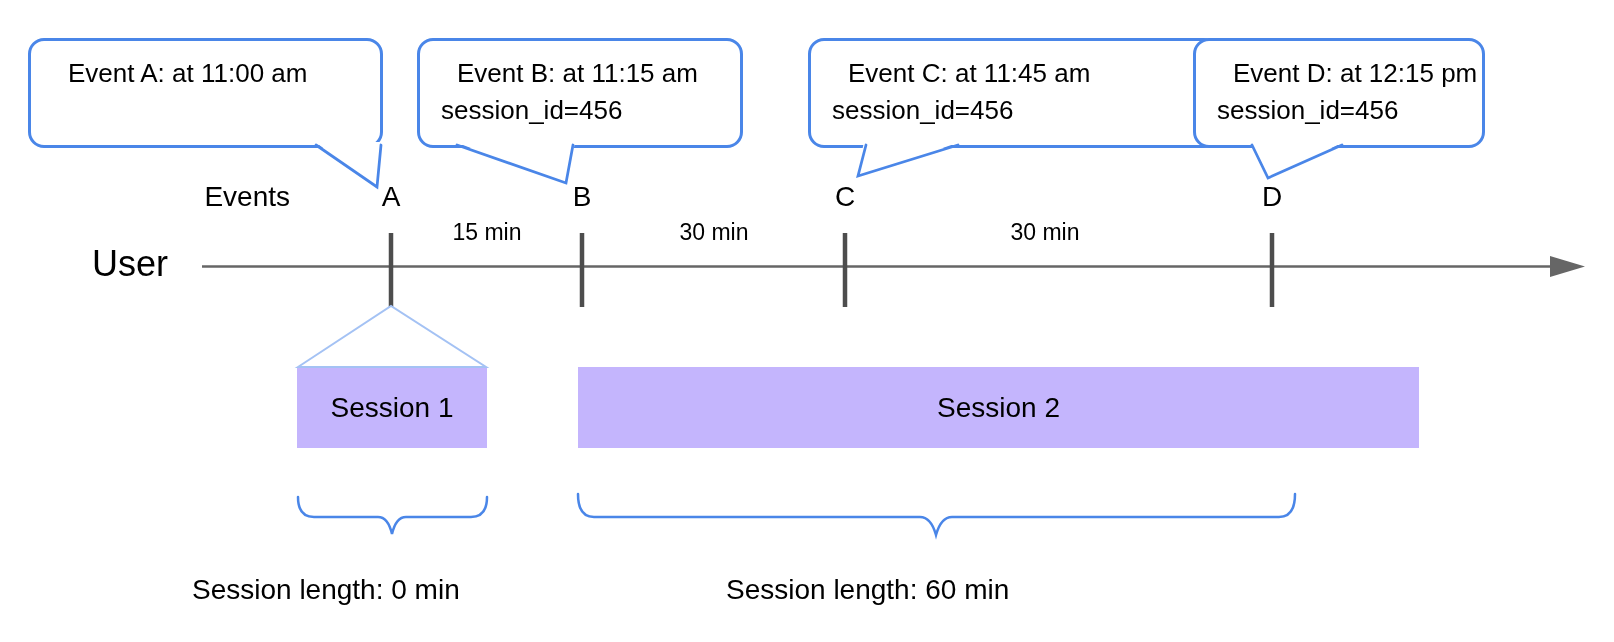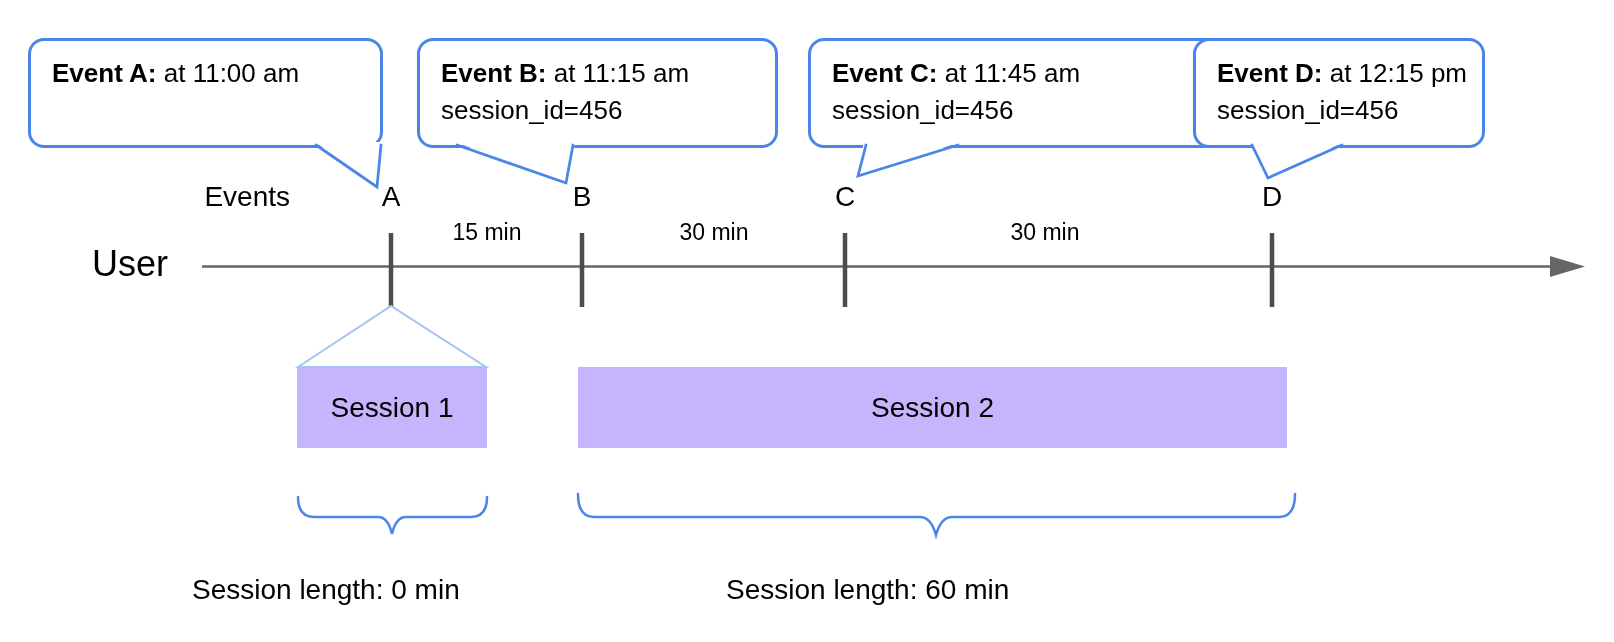--- a/index.html
+++ b/index.html
@@ -16,21 +16,21 @@
     top:38px; height:110px;
     box-sizing:border-box;
     background:#ffffff;
     border:3px solid #4a86e8;
     border-radius:16px;
     font-size:26px;
     line-height:37px;
     padding:14px 8px 0 21px;
     white-space:nowrap;
   }
-  .callout b { font-weight:bold; }
+  .callout b { font-weight:normal;margin-left:16px; }
   svg.overlay {
     position:absolute; left:0; top:0;
     width:1614px; height:642px;
     pointer-events:none;
   }
   .evt-letter {
     position:absolute; top:181px;
     width:60px; text-align:center;
     font-size:28px;
   }
@@ -62,21 +62,21 @@
 </style>
 </head>
 <body>
 
 <div id="canvas">
 
   <div class="callout" style="left:28px;  width:355px;">
     <b>Event A:</b>
     <span>at 11:00 am</span><br>
   </div>
-  <div class="callout" style="left:417px; width:361px;">
+  <div class="callout" style="left:417px; width:326px;">
     <b>Event B:</b>
     <span>at 11:15 am</span><br>
     <span>session_id=456</span>
   </div>
   <div class="callout" style="left:808px; width:412px;">
     <b>Event C:</b>
     <span>at 11:45 am</span><br>
     <span>session_id=456</span>
   </div>
   <div class="callout" style="left:1193px; width:292px;">
@@ -92,21 +92,21 @@
   <div class="evt-letter" style="left:1242px;">D</div>
   <div class="user-label">User</div>
 
   <div class="interval" style="left:407px;">15 min</div>
   <div class="interval" style="left:634px;">30 min</div>
   <div class="interval" style="left:965px;">30 min</div>
 
   <div class="session-box" style="left:297px; width:190px;">
     <span>Session 1</span>
   </div>
-  <div class="session-box" style="left:578px; width:709px;">
+  <div class="session-box" style="left:578px; width:841px;">
     <span>Session 2</span>
   </div>
 
   <div class="length-label" style="left:192px;">Session length: 0 min</div>
   <div class="length-label" style="left:726px;">Session length: 60 min</div>
 
   <svg class="overlay" viewBox="0 0 1614 642">
 
     <line x1="202" y1="266.5" x2="1554" y2="266.5" stroke="#666666" stroke-width="2.5"></line>
     <polygon points="1550,256 1550,277 1585,266.5" fill="#666666"></polygon>

